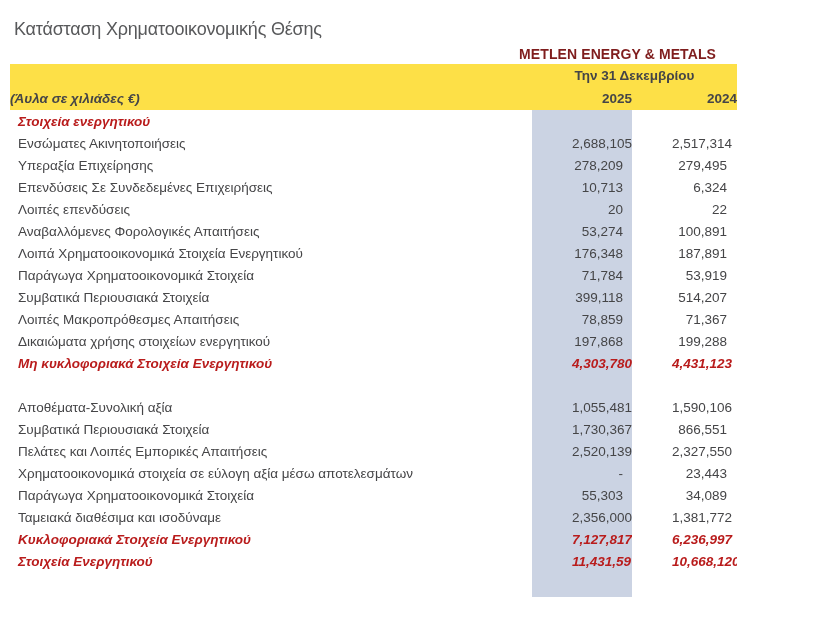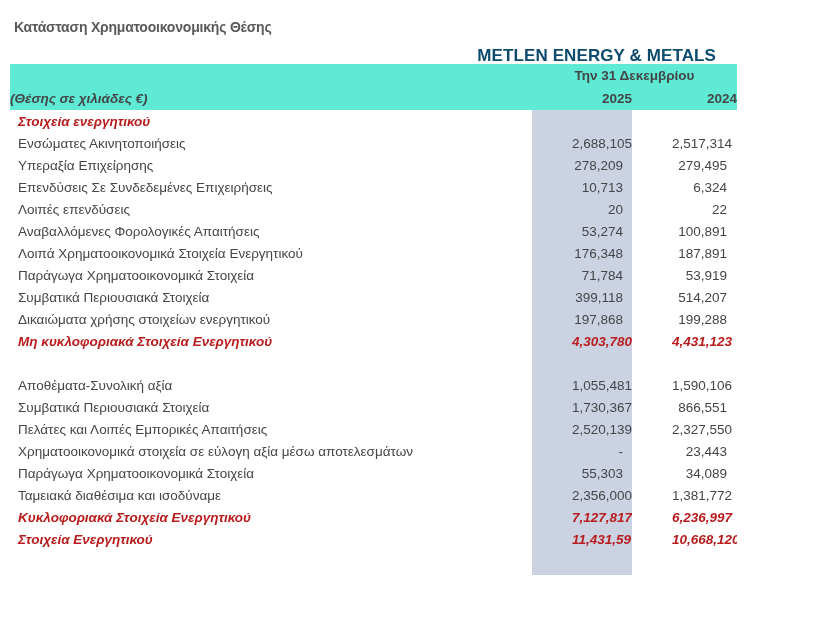--- a/index.html
+++ b/index.html
@@ -10,34 +10,34 @@
   }
   .page {
     position: relative;
     width: 815px; height: 641px;
     overflow: hidden;
     background: #ffffff;
   }
   .page-title {
     position: absolute;
     left: 14px; top: 19px;
-    font-size: 14px;
-    font-weight: 700;
+    font-size: 18px;
+    font-weight: 400;
     color: #58595B;
     letter-spacing: -0.2px;
   }
   .company {
     position: absolute;
     top: 46px;
     left: 10px;
     width: 706px;
     text-align: right;
-    font-size: 17px;
+    font-size: 14px;
     font-weight: 700;
-    color: #0c4a6e;
+    color: #7f1d1d;
     letter-spacing: 0.1px;
   }
   .fin-table-wrap {
     position: absolute;
     left: 10px; top: 64px;
     width: 727px;
   }
   table.fin {
     border-collapse: collapse;
     table-layout: fixed;
@@ -46,21 +46,21 @@
   table.fin td {
     padding: 0;
     vertical-align: middle;
     font-size: 13.5px;
     color: #454547;
     white-space: nowrap;
     overflow: hidden;
   }
   
   thead td {
-    background: #5eead4;
+    background: #fde047;
     color: #ffffff;
     font-weight: 700;
   }
   tr.hrowA td { height: 22px; }
   tr.hrowB td { height: 24px; }
   td.hperiod {
     text-align: center;
     font-size: 13px;
     padding-right: 10px;
   }
@@ -102,21 +102,21 @@
         <col style="width:522px">
         <col style="width:100px">
         <col style="width:105px">
       </colgroup>
       <thead>
         <tr class="hrowA">
           <td class="hblank"></td>
           <td class="hperiod" colspan="2">Την 31 Δεκεμβρίου</td>
         </tr>
         <tr class="hrowB">
-          <td class="hunit">(Θέσης σε χιλιάδες €)</td>
+          <td class="hunit">(Άυλα σε χιλιάδες €)</td>
           <td class="hyear hy25">2025</td>
           <td class="hyear hy24">2024</td>
         </tr>
       </thead>
       <tbody>
           <tr class="section">
             <td class="label">Στοιχεία ενεργητικού</td>
             <td class="num c25"></td>
             <td class="num c24"></td>
           </tr>
@@ -154,20 +154,25 @@
             <td class="label">Παράγωγα Χρηματοοικονομικά Στοιχεία</td>
             <td class="num c25">71,784</td>
             <td class="num c24">53,919</td>
           </tr>
           <tr class="item">
             <td class="label">Συμβατικά Περιουσιακά Στοιχεία</td>
             <td class="num c25">399,118</td>
             <td class="num c24">514,207</td>
           </tr>
           <tr class="item">
+            <td class="label">Λοιπές Μακροπρόθεσμες Απαιτήσεις</td>
+            <td class="num c25">78,859</td>
+            <td class="num c24">71,367</td>
+          </tr>
+          <tr class="item">
             <td class="label">Δικαιώματα χρήσης στοιχείων ενεργητικού</td>
             <td class="num c25">197,868</td>
             <td class="num c24">199,288</td>
           </tr>
           <tr class="total">
             <td class="label">Μη κυκλοφοριακά Στοιχεία Ενεργητικού</td>
             <td class="num c25">4,303,780</td>
             <td class="num c24">4,431,123</td>
           </tr>
           <tr class="spacer">

